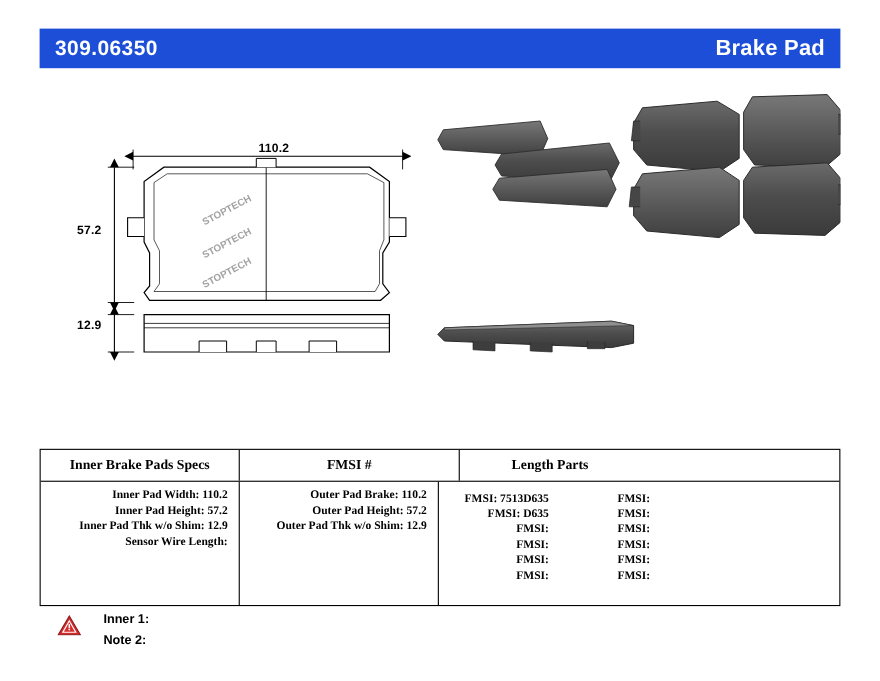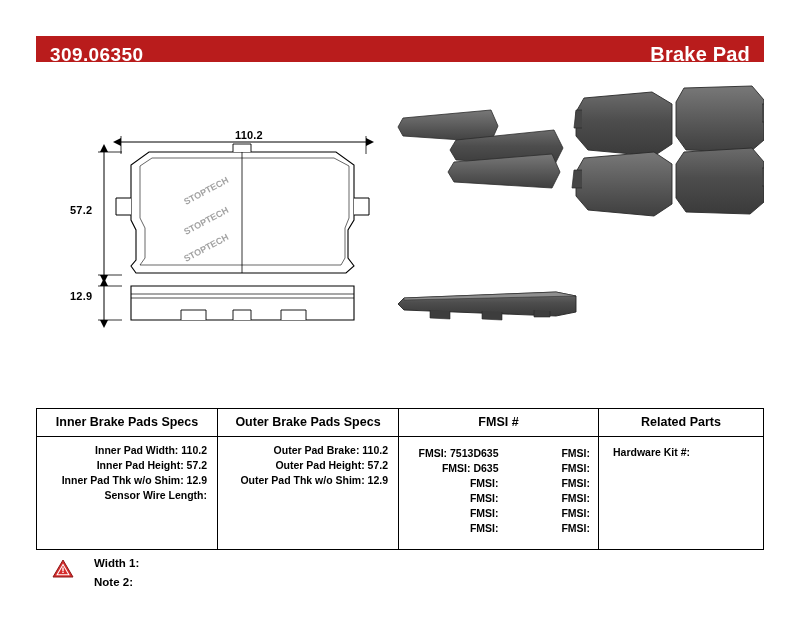--- a/index.html
+++ b/index.html
@@ -13,24 +13,24 @@
     position: relative;
     font-family: "Liberation Sans", sans-serif;
     color: #000000;
     overflow: hidden;
   }
 
   
   .header {
     position: absolute;
     left: 36px;
-    top: 36px;
+    top: 26px;
     width: 728px;
-    height: 26px;
-    background: #b91c1c;
+    height: 36px;
+    background: #1d4ed8;
     color: #ffffff;
   }
   .header .part-number {
     position: absolute;
     left: 14px;
     top: 8px;
     font-size: 19px;
     font-weight: bold;
     letter-spacing: 0.4px;
   }
@@ -78,20 +78,21 @@
   .specs-header-row {
     display: flex;
     border-bottom: 1px solid #000;
   }
   .specs-body-row {
     display: flex;
   }
   .col {
     box-sizing: border-box;
     border-right: 1px solid #000;
+    font-family: Liberation Serif, serif;
   }
   .col:last-child { border-right: none; }
   .col-inner  { width: 181px; }
   .col-outer  { width: 181px; }
   .col-fmsi   { width: 200px; }
   .col-rel    { width: 164px; }
 
   .col-head {
     font-size: 12.5px;
     font-weight: bold;
@@ -257,23 +258,22 @@
     <path d="M368,228 L520,222 L540,226 L368,230 Z" fill="#8f8f8f" stroke="#262626" stroke-width="0.5"></path>
     <path d="M394,240 L394,248 L414,249 L414,241" fill="#3d3d3d" stroke="#262626" stroke-width="0.6"></path>
     <path d="M446,241 L446,249 L466,250 L466,242" fill="#3d3d3d" stroke="#262626" stroke-width="0.6"></path>
     <path d="M498,240 L498,247 L514,247 L514,241" fill="#3d3d3d" stroke="#262626" stroke-width="0.6"></path>
   </svg>
 </div>
 
 <div class="specs-table">
   <div class="specs-header-row">
     <div class="col col-inner col-head">Inner Brake Pads Specs</div>
-    <div class="col col-outer col-head">Outer Brake Pads Specs</div>
     <div class="col col-fmsi col-head">FMSI #</div>
-    <div class="col col-rel col-head">Related Parts</div>
+    <div class="col col-rel col-head">Length Parts</div>
   </div>
 
   <div class="specs-body-row">
 
     <div class="col col-inner col-body">
       <div class="spec-line">
         <span>Inner Pad Width:</span>
         <span class="val">110.2</span>
       </div>
       <div class="spec-line">
@@ -319,36 +319,33 @@
           <div class="fmsi-line">FMSI:</div>
           <div class="fmsi-line">FMSI:</div>
           <div class="fmsi-line">FMSI:</div>
           <div class="fmsi-line">FMSI:</div>
           <div class="fmsi-line">FMSI:</div>
           <div class="fmsi-line">FMSI:</div>
         </div>
       </div>
     </div>
 
-    <div class="col col-rel col-body">
-      <div class="related-line">Hardware Kit #:</div>
-    </div>
   </div>
 </div>
 
 <div class="notes">
   <svg class="warn-icon" viewBox="0 0 22 19">
     <path d="M11,1 L21,18 L1,18 Z" fill="#d62b2b" stroke="#8c1a1a" stroke-width="1"></path>
     <path d="M11,4.5 L17.8,16.2 L4.2,16.2 Z" fill="#ffffff" stroke="none"></path>
     <path d="M11,6.5 L16,15.3 L6,15.3 Z" fill="#d62b2b" stroke="none"></path>
     <rect x="10.3" y="8.4" width="1.4" height="3.7" fill="#ffffff"></rect>
     <rect x="10.3" y="12.7" width="1.4" height="1.3" fill="#ffffff"></rect>
   </svg>
 
   <div class="note-row">
-    <span class="note-text">Width 1:</span>
+    <span class="note-text">Inner 1:</span>
     <span class="note-text" style="margin-left:6px"></span>
   </div>
   <div class="note-row">
     <span class="note-text">Note 2:</span>
     <span class="note-text" style="margin-left:6px"></span>
   </div>
 </div>
 
 </body></html>

